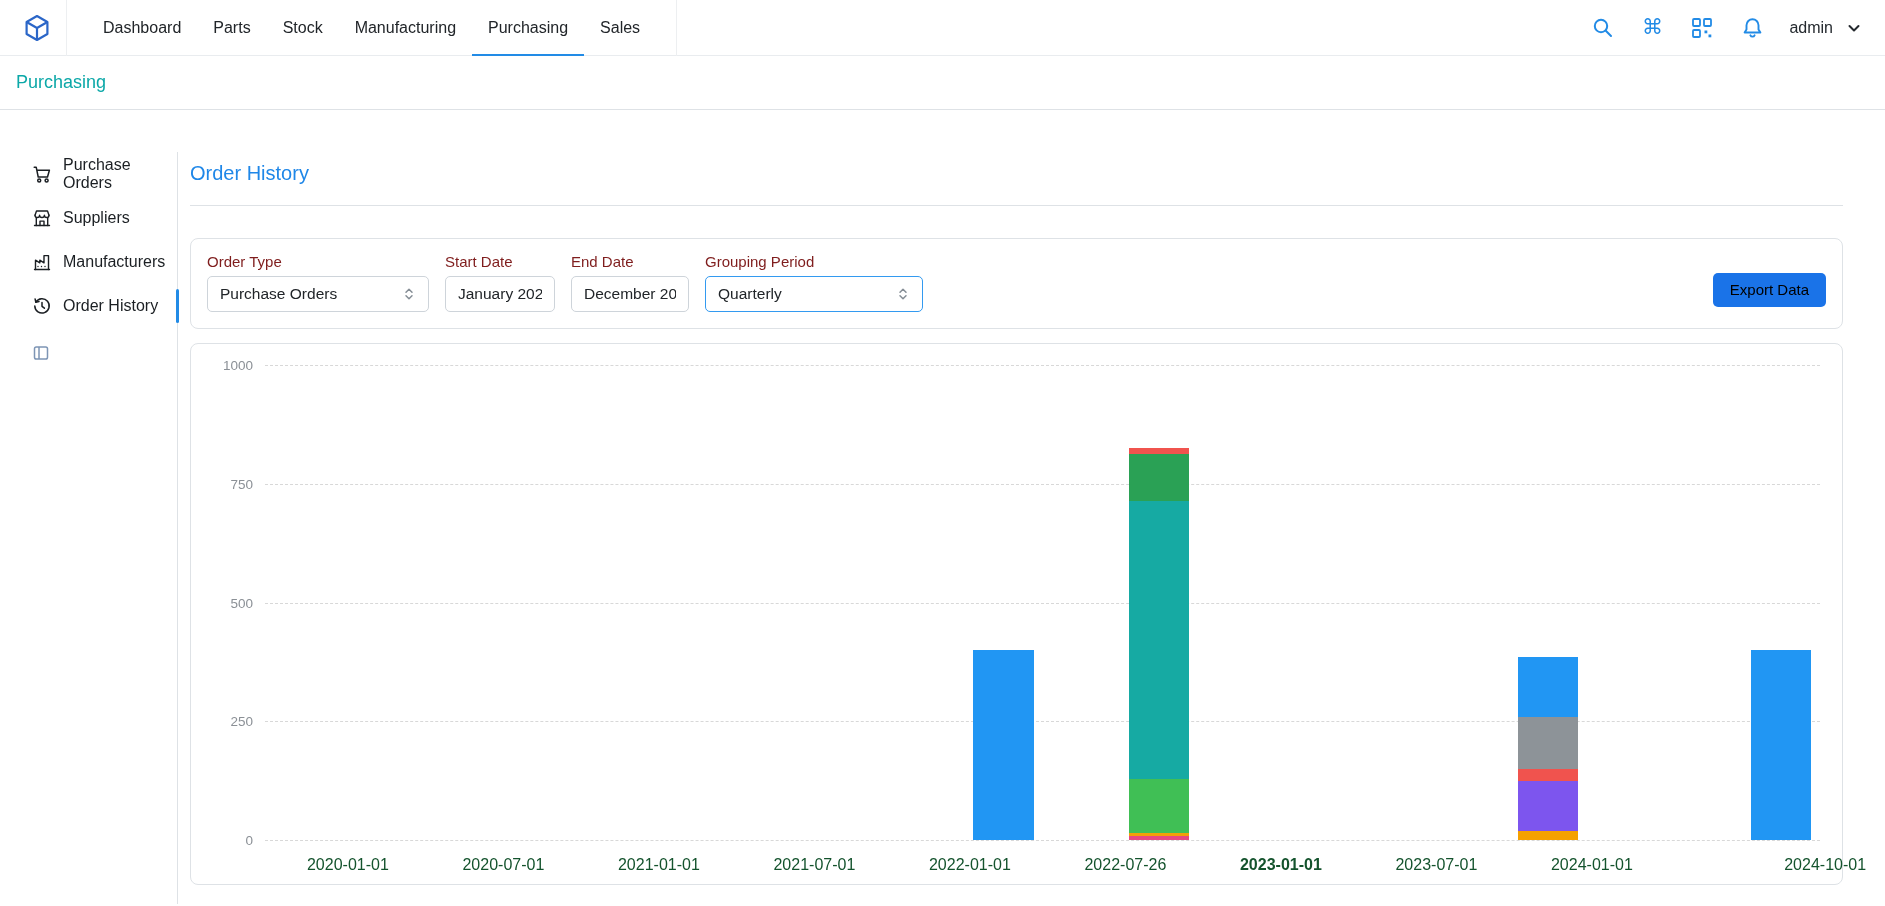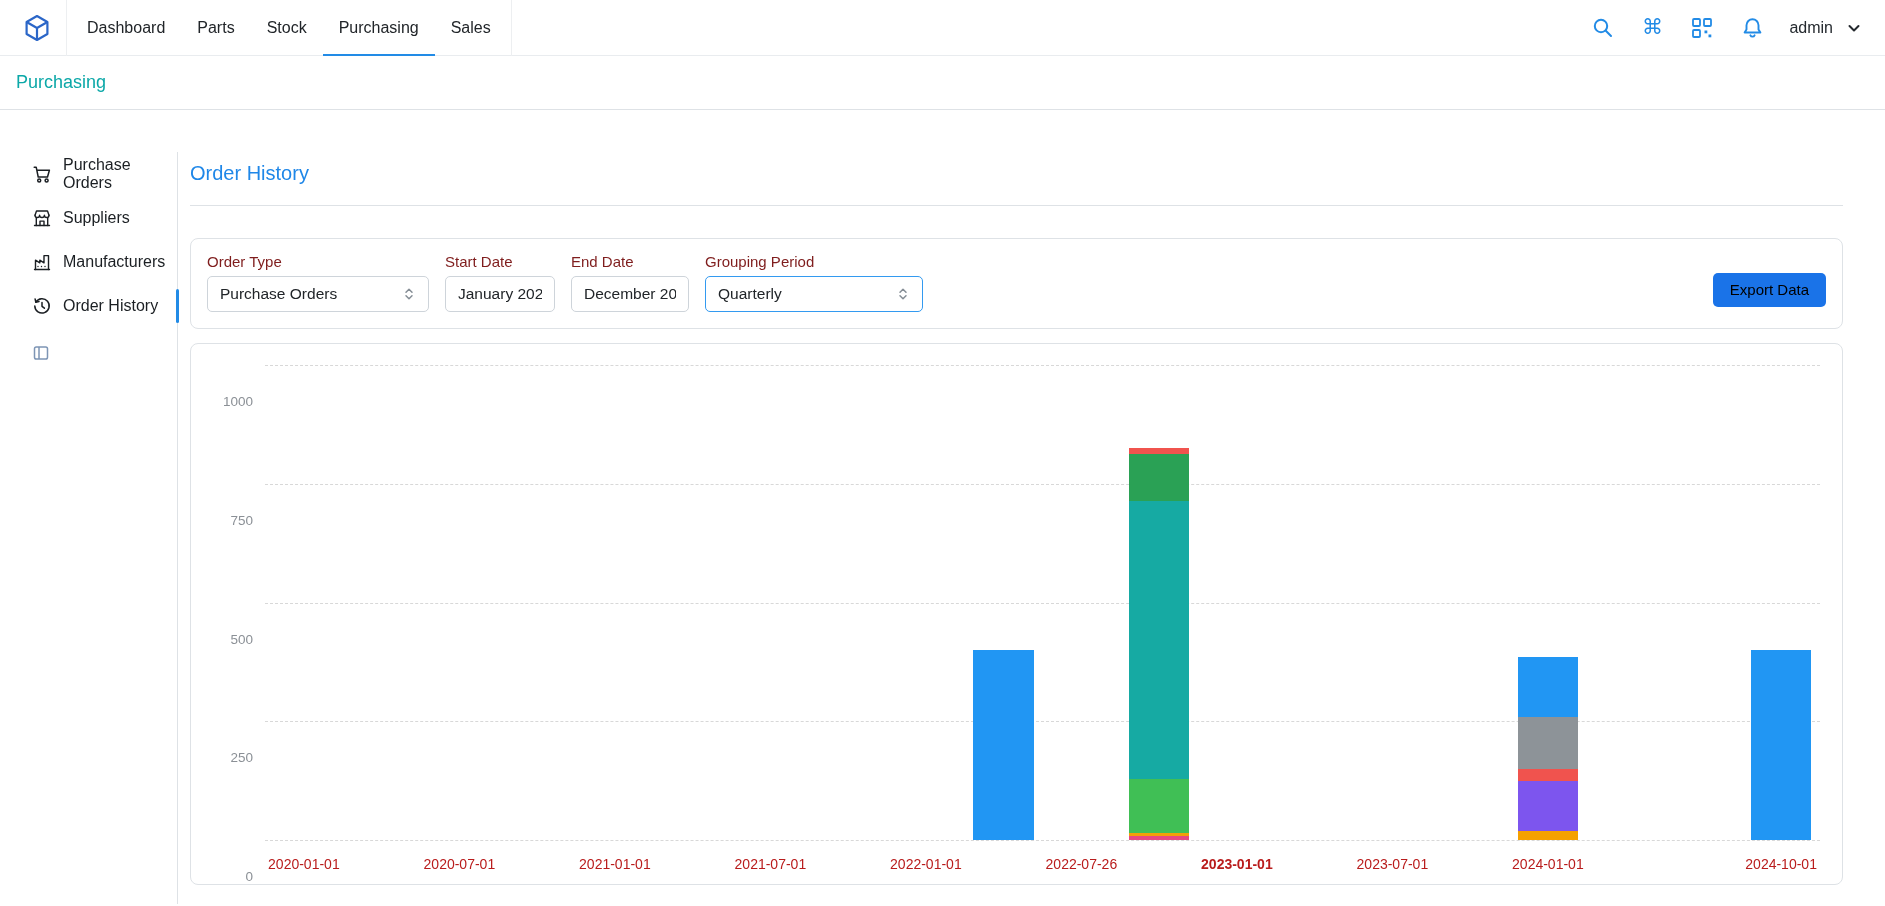--- a/index.html
+++ b/index.html
@@ -11,21 +11,21 @@
   }
 
   
   .topbar {
     height:56px; display:flex; align-items:center;
     padding:0 22px; border-bottom:1px solid #e9ecef; background:#fff;
   }
   .logo { display:flex; align-items:center; cursor:pointer; }
   .tabs {
     display:flex; align-items:stretch; height:56px; margin-left:14px;
-    border-left:1px solid #edeff1; border-right:1px solid #edeff1; padding:0 4px;
+    border-left:1px solid #edeff1; border-right:1px solid #edeff1; padding:0 20px;
   }
   .tab {
     display:flex; align-items:center; padding:0 16px; font-size:16px;
     color:#212529; cursor:pointer; border-bottom:2px solid transparent; border-top:2px solid transparent;
   }
   .tab.active { border-bottom-color:#228be6; }
   .topbar-right { margin-left:auto; display:flex; align-items:center; gap:24px; }
   .hicon { display:flex; align-items:center; justify-content:center; width:26px; height:26px; cursor:pointer; }
   .cmd-glyph { font-family:"DejaVu Sans", sans-serif; font-size:21px; color:#228be6; line-height:1; }
   .user-menu { display:flex; align-items:center; gap:12px; cursor:pointer; font-size:16px; color:#24292e; }
@@ -83,25 +83,25 @@
 
   
   .chart-card {
     margin-top:14px; border:1px solid #dee2e6; border-radius:8px;
     padding:18px 14px 44px 14px;
   }
   .chart-plot { position:relative; margin:3px 8px 0 60px; height:475px; }
   .gridline { position:absolute; left:0; right:0; height:0; border-top:1px dashed #d8d8d8; }
   .ytick {
     position:absolute; left:-58px; width:46px; text-align:right;
-    font-size:13.5px; color:#8b9096;margin-top:36px;
+    font-size:13.5px; color:#8b9096;
   }
   .xtick {
     position:absolute; top:calc(100% + 16px); transform:translateX(-50%);
-    font-size:14px; color:#b91c1c; white-space:nowrap;
+    font-size:16px; color:#14532d; white-space:nowrap;margin-left:44px;
   }
   .bar { position:absolute; bottom:0; top:0; display:flex; flex-direction:column-reverse; }
   .seg { width:100%; flex:none; }
 
   svg.icn { display:block; }
 </style>
 </head>
 <body>
 
 <header class="topbar">
@@ -111,20 +111,21 @@
         <polygon points="15,3 25.4,9 25.4,21 15,27 4.6,21 4.6,9"></polygon>
         <path d="M15 15 L4.6 9 M15 15 L25.4 9 M15 15 L15 27"></path>
       </svg>
     </span>
   </div>
 
   <nav class="tabs">
     <a class="tab">Dashboard</a>
     <a class="tab">Parts</a>
     <a class="tab">Stock</a>
+    <a class="tab">Manufacturing</a>
     <a class="tab active">Purchasing</a>
     <a class="tab">Sales</a>
   </nav>
 
   <div class="topbar-right">
     <span class="hicon">
       <svg class="icn" width="23" height="23" viewBox="0 0 23 23" fill="none" stroke="#228be6" stroke-width="2" stroke-linecap="round">
         <circle cx="10" cy="10" r="6.2"></circle>
         <line x1="14.8" y1="14.8" x2="20" y2="20"></line>
       </svg>

